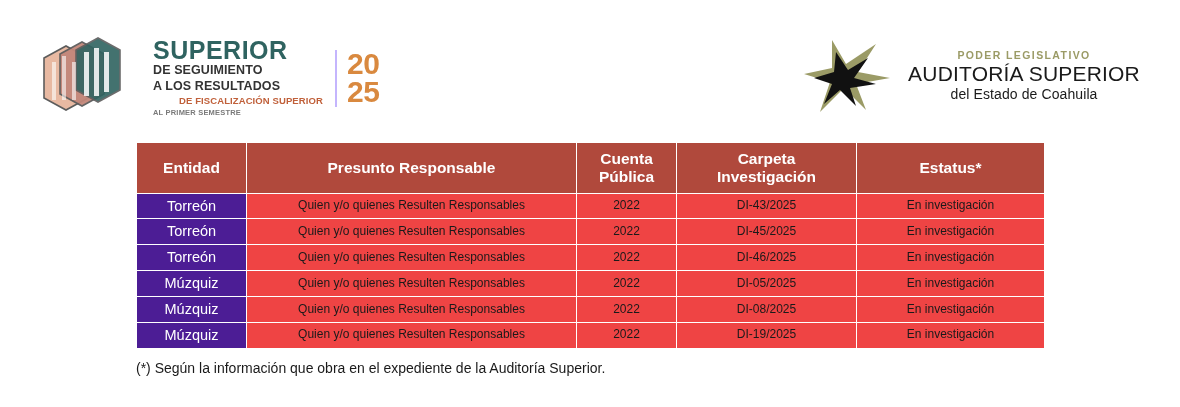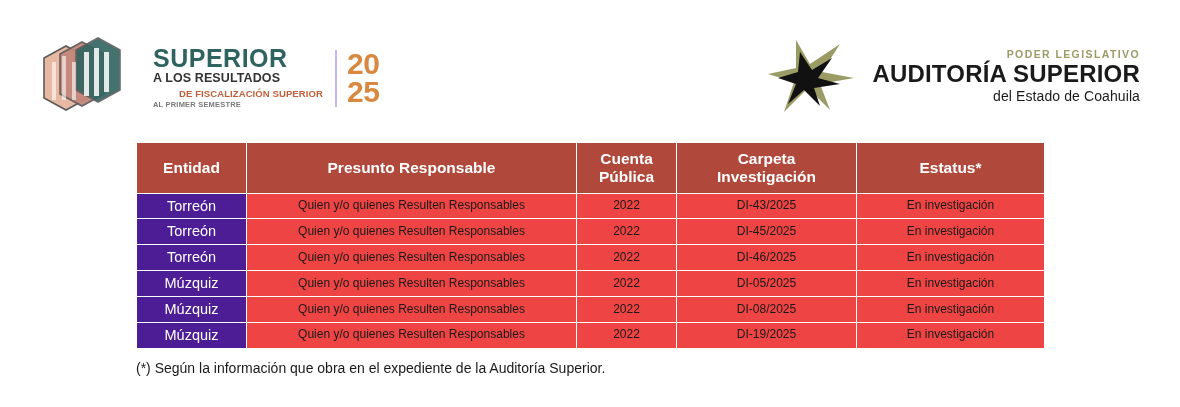--- a/index.html
+++ b/index.html
@@ -96,32 +96,32 @@
     position: absolute;
     right: 40px;
     top: 38px;
     display: flex;
     align-items: center;
   }
   .star-mark { width: 90px; height: 76px; }
   .star-mark svg { display: block; }
   .logo-right-text {
     margin-left: 16px;
-    text-align: right;
+    text-align: center;
   }
   .logo-right-text .r1 {
     font-size: 10.5px;
     font-weight: bold;
     color: #9b9b66;
     letter-spacing: 1.4px;
     line-height: 1.2;
   }
   .logo-right-text .r2 {
-    font-size: 24px;
-    font-weight: bold;
+    font-size: 21px;
+    font-weight: normal;
     color: #1a1a1a;
     letter-spacing: 0.2px;
     line-height: 1.15;
   }
   .logo-right-text .r3 {
     font-size: 14px;
     color: #1a1a1a;
     letter-spacing: 0.1px;
     line-height: 1.2;
   }
@@ -199,20 +199,21 @@
           <g fill="#ffffff" opacity="0.6">
             <rect x="14" y="34" width="4" height="38"></rect>
             <rect x="24" y="28" width="4" height="44"></rect>
             <rect x="34" y="34" width="4" height="38"></rect>
           </g>
         </svg>
       </div>
 
       <div class="logo-text">
         <div class="l1">SUPERIOR</div>
+        <div class="l2">DE SEGUIMIENTO</div>
         <div class="l3">A LOS RESULTADOS</div>
         <div class="l4">DE FISCALIZACIÓN SUPERIOR</div>
         <div class="l5">AL PRIMER SEMESTRE</div>
       </div>
 
       <div class="logo-year">
         <div>20</div>
         <div>25</div>
       </div>
     </div>

